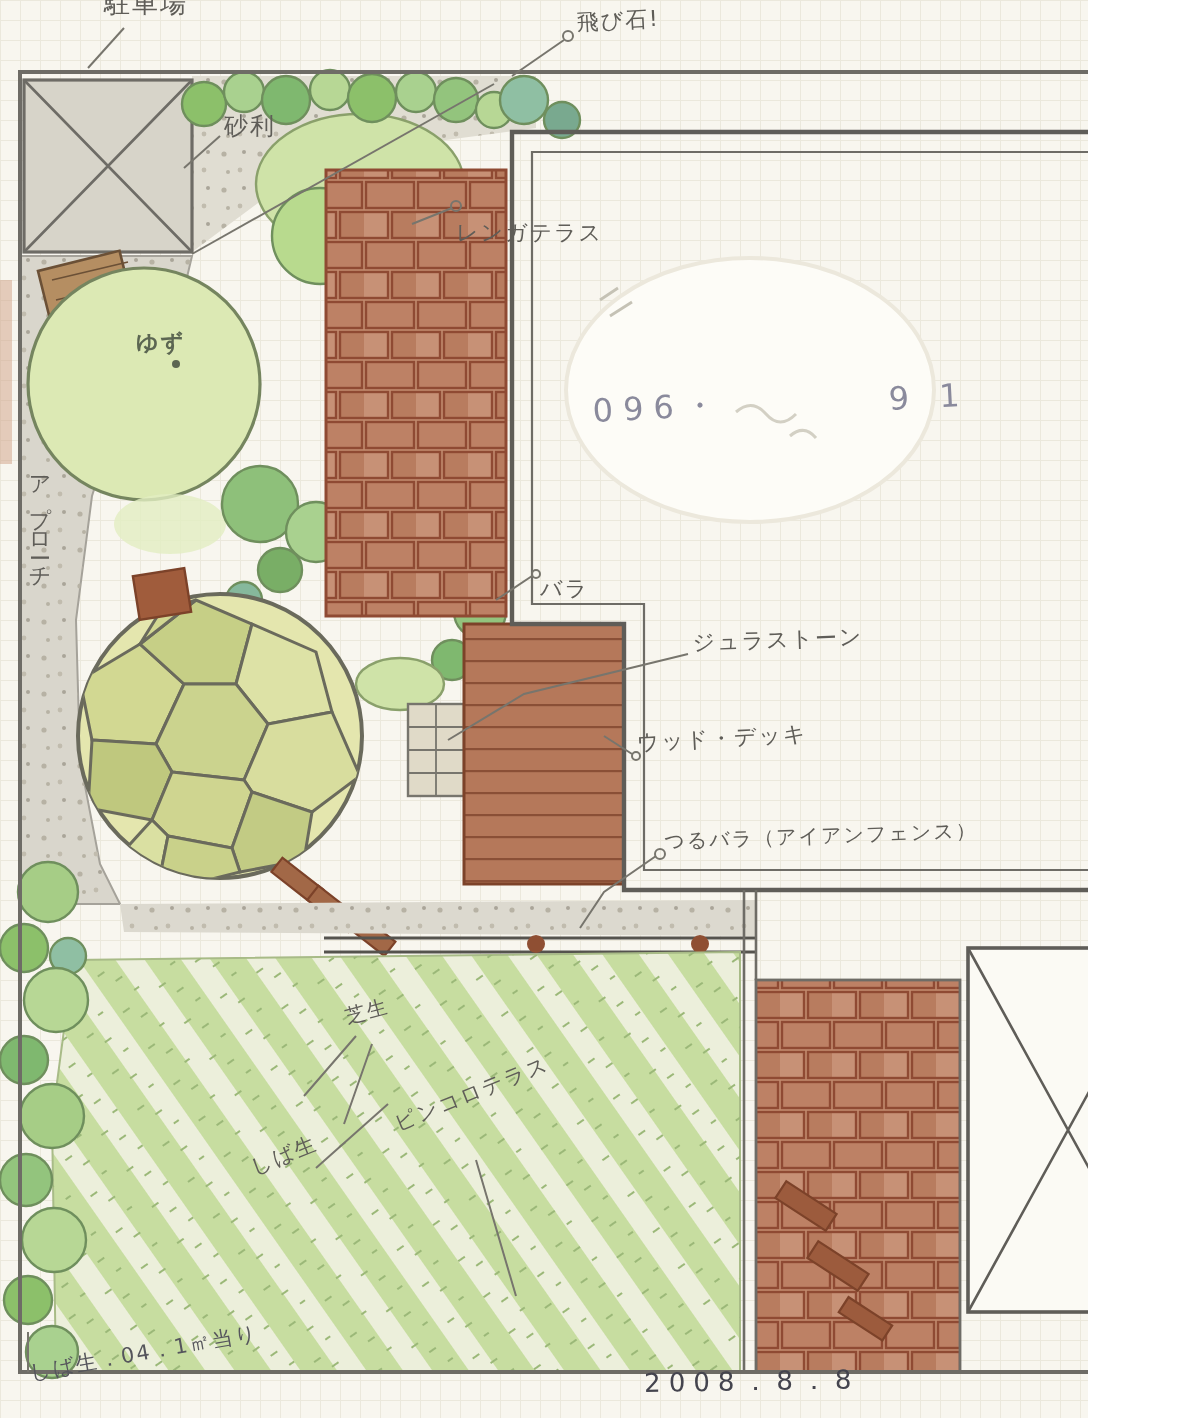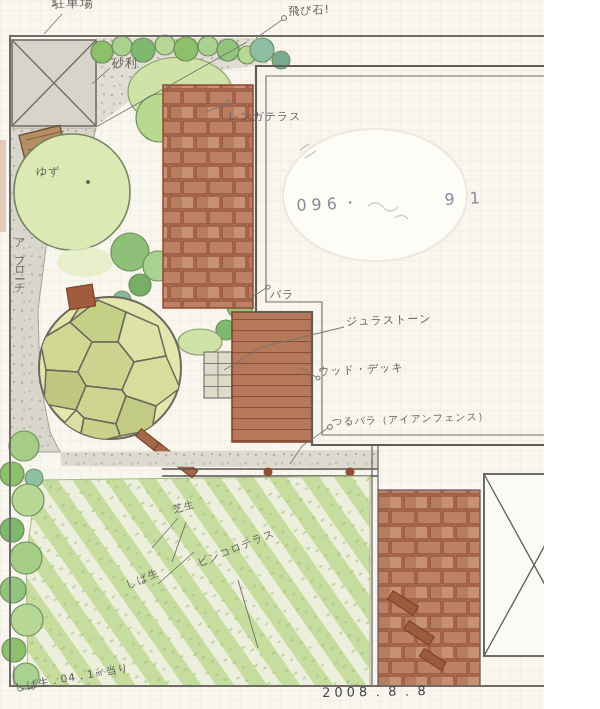--- a/index.html
+++ b/index.html
@@ -216,19 +216,19 @@
 <div class="lbl pencil" style="left:112px;top:57px;font-size:12px;">砂利</div>
 <div class="lbl pencil" style="left:228px;top:95px;margin-top:16px;">レンガテラス</div>
 <div class="lbl pencil" style="left:270px;top:289px;">バラ</div>
 <div class="lbl pencil" style="left:346px;top:316px;transform:rotate(-2deg);">ジュラストーン</div>
 <div class="lbl pencil" style="left:318px;top:366px;transform:rotate(-3deg);">ウッド・デッキ</div>
 <div class="lbl pencil" style="left:332px;top:417px;font-size:10px;transform:rotate(-2deg);">つるバラ（アイアンフェンス）</div>
 <div class="lbl pencil" style="left:172px;top:505px;font-size:10px;transform:rotate(-15deg);">芝生</div>
 <div class="lbl pencil" style="left:124px;top:580px;font-size:10.5px;transform:rotate(-22deg);">しば生</div>
 <div class="lbl pencil" style="left:196px;top:558px;font-size:10.5px;transform:rotate(-22deg);">ピンコロテラス</div>
 <div class="lbl pencil vert" style="left:14px;top:230px;font-size:11px;letter-spacing:2px;">アプローチ</div>
-<div class="lbl" style="left:36px;top:166px;color:#5c6652;">ゆず</div>
+<div class="lbl" style="left:68px;top:166px;color:#5c6652;font-weight:bold;">ゆず</div>
 <div class="lbl faded" style="left:296px;top:198px;font-size:16px;letter-spacing:5px;transform:rotate(-3deg);">096・</div>
 <div class="lbl faded" style="left:444px;top:192px;font-size:16px;letter-spacing:5px;transform:rotate(-3deg);">9 1</div>
 <div class="lbl" style="left:322px;top:686px;font-size:13px;letter-spacing:4px;color:#44444e;transform:rotate(-1deg);">2008．8．8</div>
 <div class="lbl" style="left:14px;top:682px;font-size:10.5px;color:#55555c;transform:rotate(-10deg);">しば生．04．1㎡当り</div>
 
 </div>
 
 </body></html>

